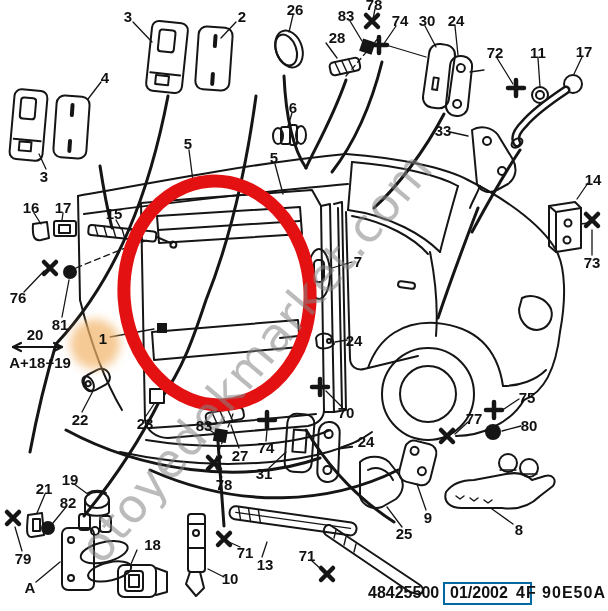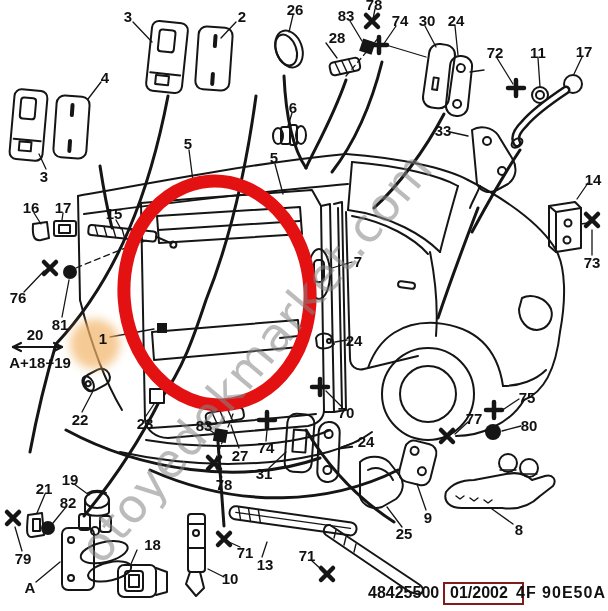--- a/index.html
+++ b/index.html
@@ -7,21 +7,21 @@
          font-family:"Liberation Sans",sans-serif;}
   #art{position:absolute;left:0;top:0;}
   .plabel{position:absolute;transform:translate(-50%,-50%);font-weight:bold;
           font-size:15px;color:#111;white-space:nowrap;line-height:1;}
   #watermark{position:absolute;left:68px;top:538px;transform:rotate(-50deg);
              transform-origin:0 0;font-size:47px;letter-spacing:1px;opacity:.55;
              white-space:nowrap;font-family:"DejaVu Sans",sans-serif;}
   #footer{position:absolute;left:0;top:0;width:608px;height:468px;pointer-events:none;}
   #footer span{position:absolute;font-weight:bold;font-size:16px;color:#111;white-space:nowrap;}
   #pn{left:368px;top:584px;}
-  #date{left:443px;top:582px;border:2px solid #7f1d1d;padding:0 14px 1px 5px;}
+  #date{left:443px;top:582px;border:2px solid #0369a1;padding:0 22px 1px 5px;}
   #code{left:516px;top:584px;letter-spacing:1px;}
 </style>
 </head>
 <body>
 
 <div id="stage">
 
 <svg id="art" width="608" height="611" viewBox="0 0 608 611" fill="none" stroke="#151515" stroke-width="2" stroke-linecap="round" stroke-linejoin="round">
 
   <defs>

